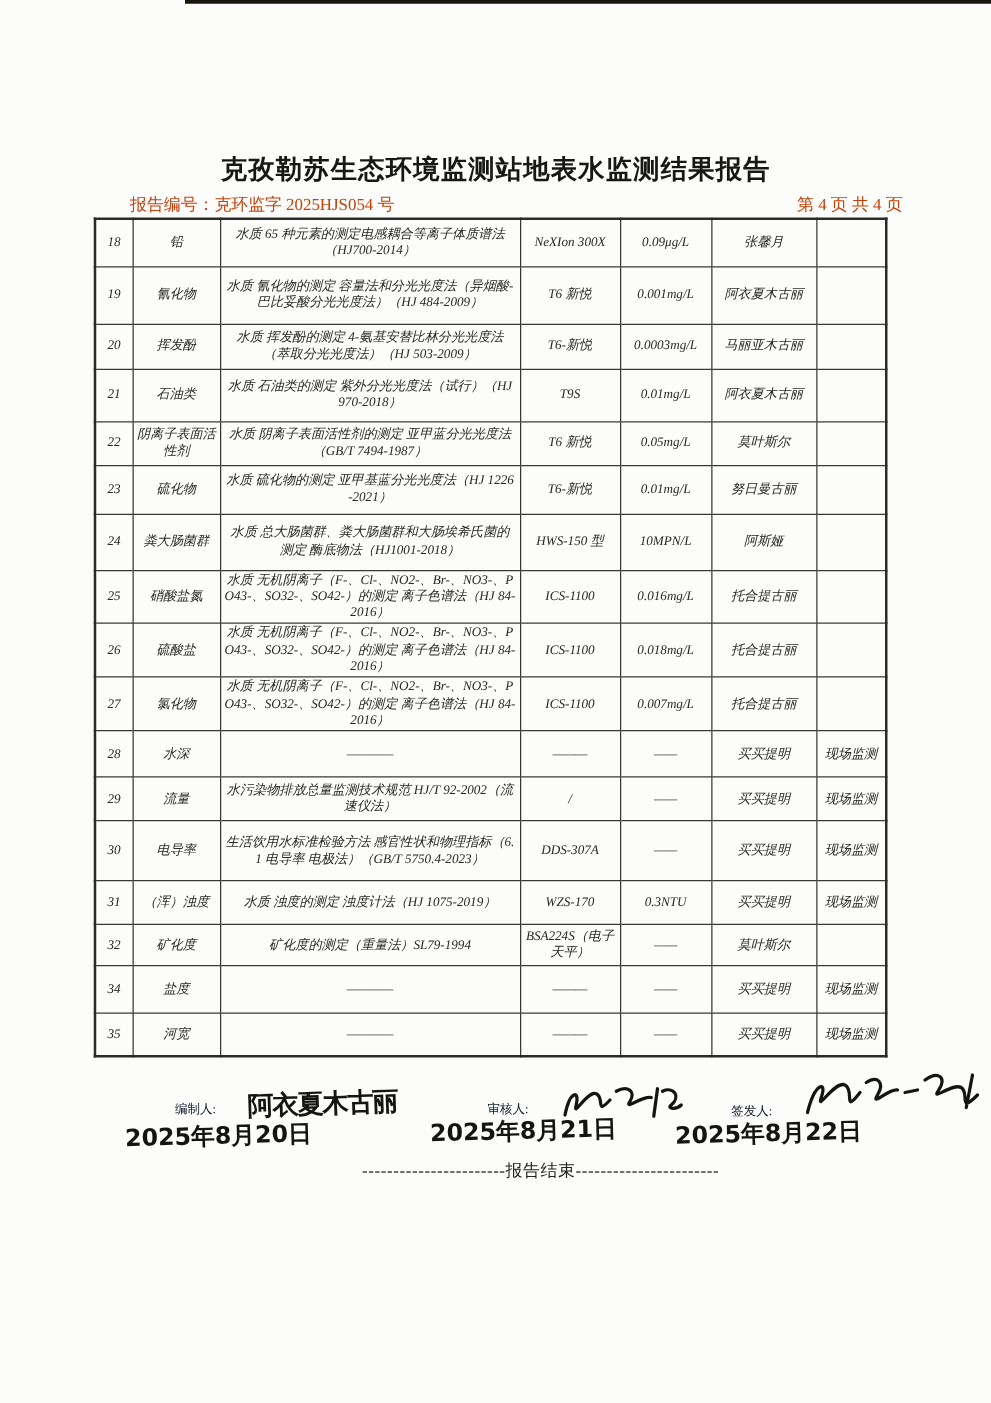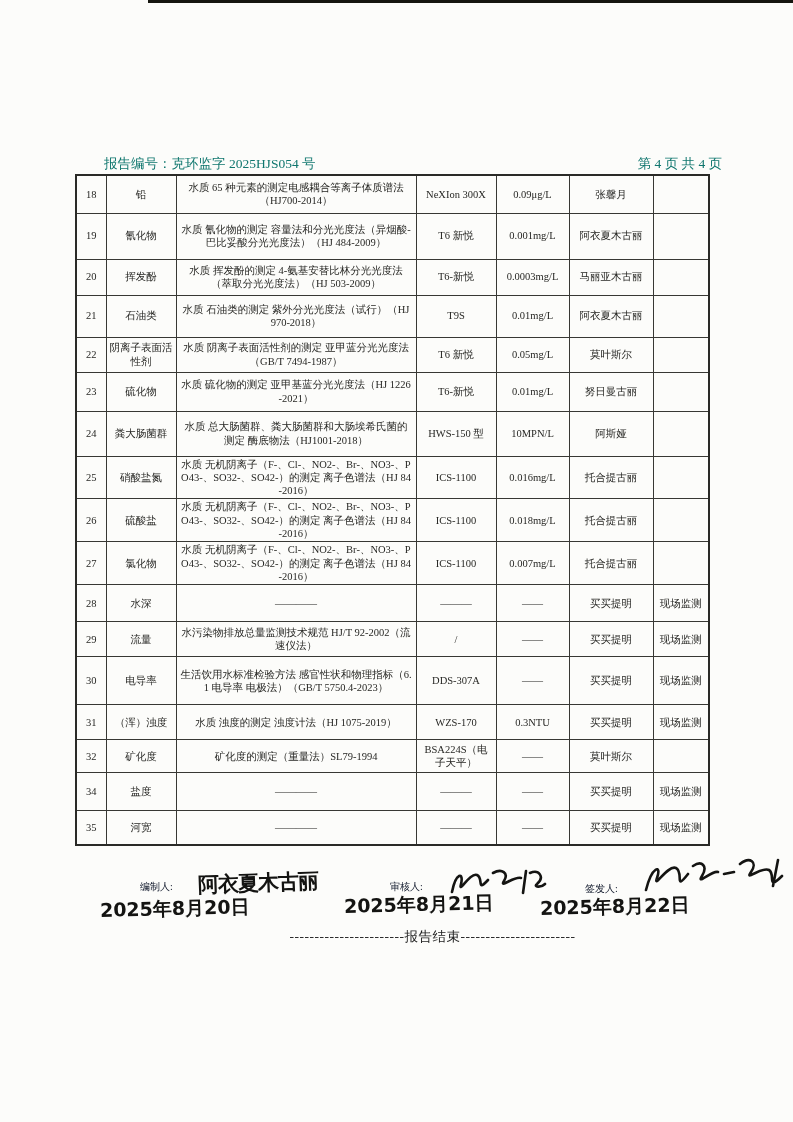--- a/index.html
+++ b/index.html
@@ -18,26 +18,27 @@
     background:#16160f;
   }
   .doc-title{
     position:absolute;top:121px;left:0;width:100%;
     text-align:center;font-size:21px;font-weight:700;
     letter-spacing:1px;color:#171715;
   }
   .meta-row{
     position:absolute;top:155px;left:104px;width:618px;
     display:flex;justify-content:space-between;
-    font-size:13.5px;color:#0f766e;
+    font-size:13.5px;color:#c2410c;
   }
   table.results{
     position:absolute;left:75px;top:174px;width:633px;
     border-collapse:collapse;table-layout:fixed;
     border:2px solid #2a2a27;
+    font-style:italic;
   }
   table.results td{
     border:1px solid #383834;
     font-size:10.5px;line-height:1.27;
     text-align:center;vertical-align:middle;
     padding:1px 3px;color:#272724;
     word-break:break-all;
   }
   td.col-no{font-size:11px;}
   td.col-param{padding:1px 7px;}
@@ -67,20 +68,21 @@
     padding-left:36px;
   }
 </style>
 </head>
 <body>
 
 <div class="page">
 
   <div class="scan-strip"></div>
 
+  <div class="doc-title">克孜勒苏生态环境监测站地表水监测结果报告</div>
 
   <div class="meta-row">
     <span>报告编号：克环监字 2025HJS054 号</span>
     <span>第 4 页 共 4 页</span>
   </div>
 
   <table class="results">
     <colgroup>
       <col style="width:30px">
         <col style="width:70px">

